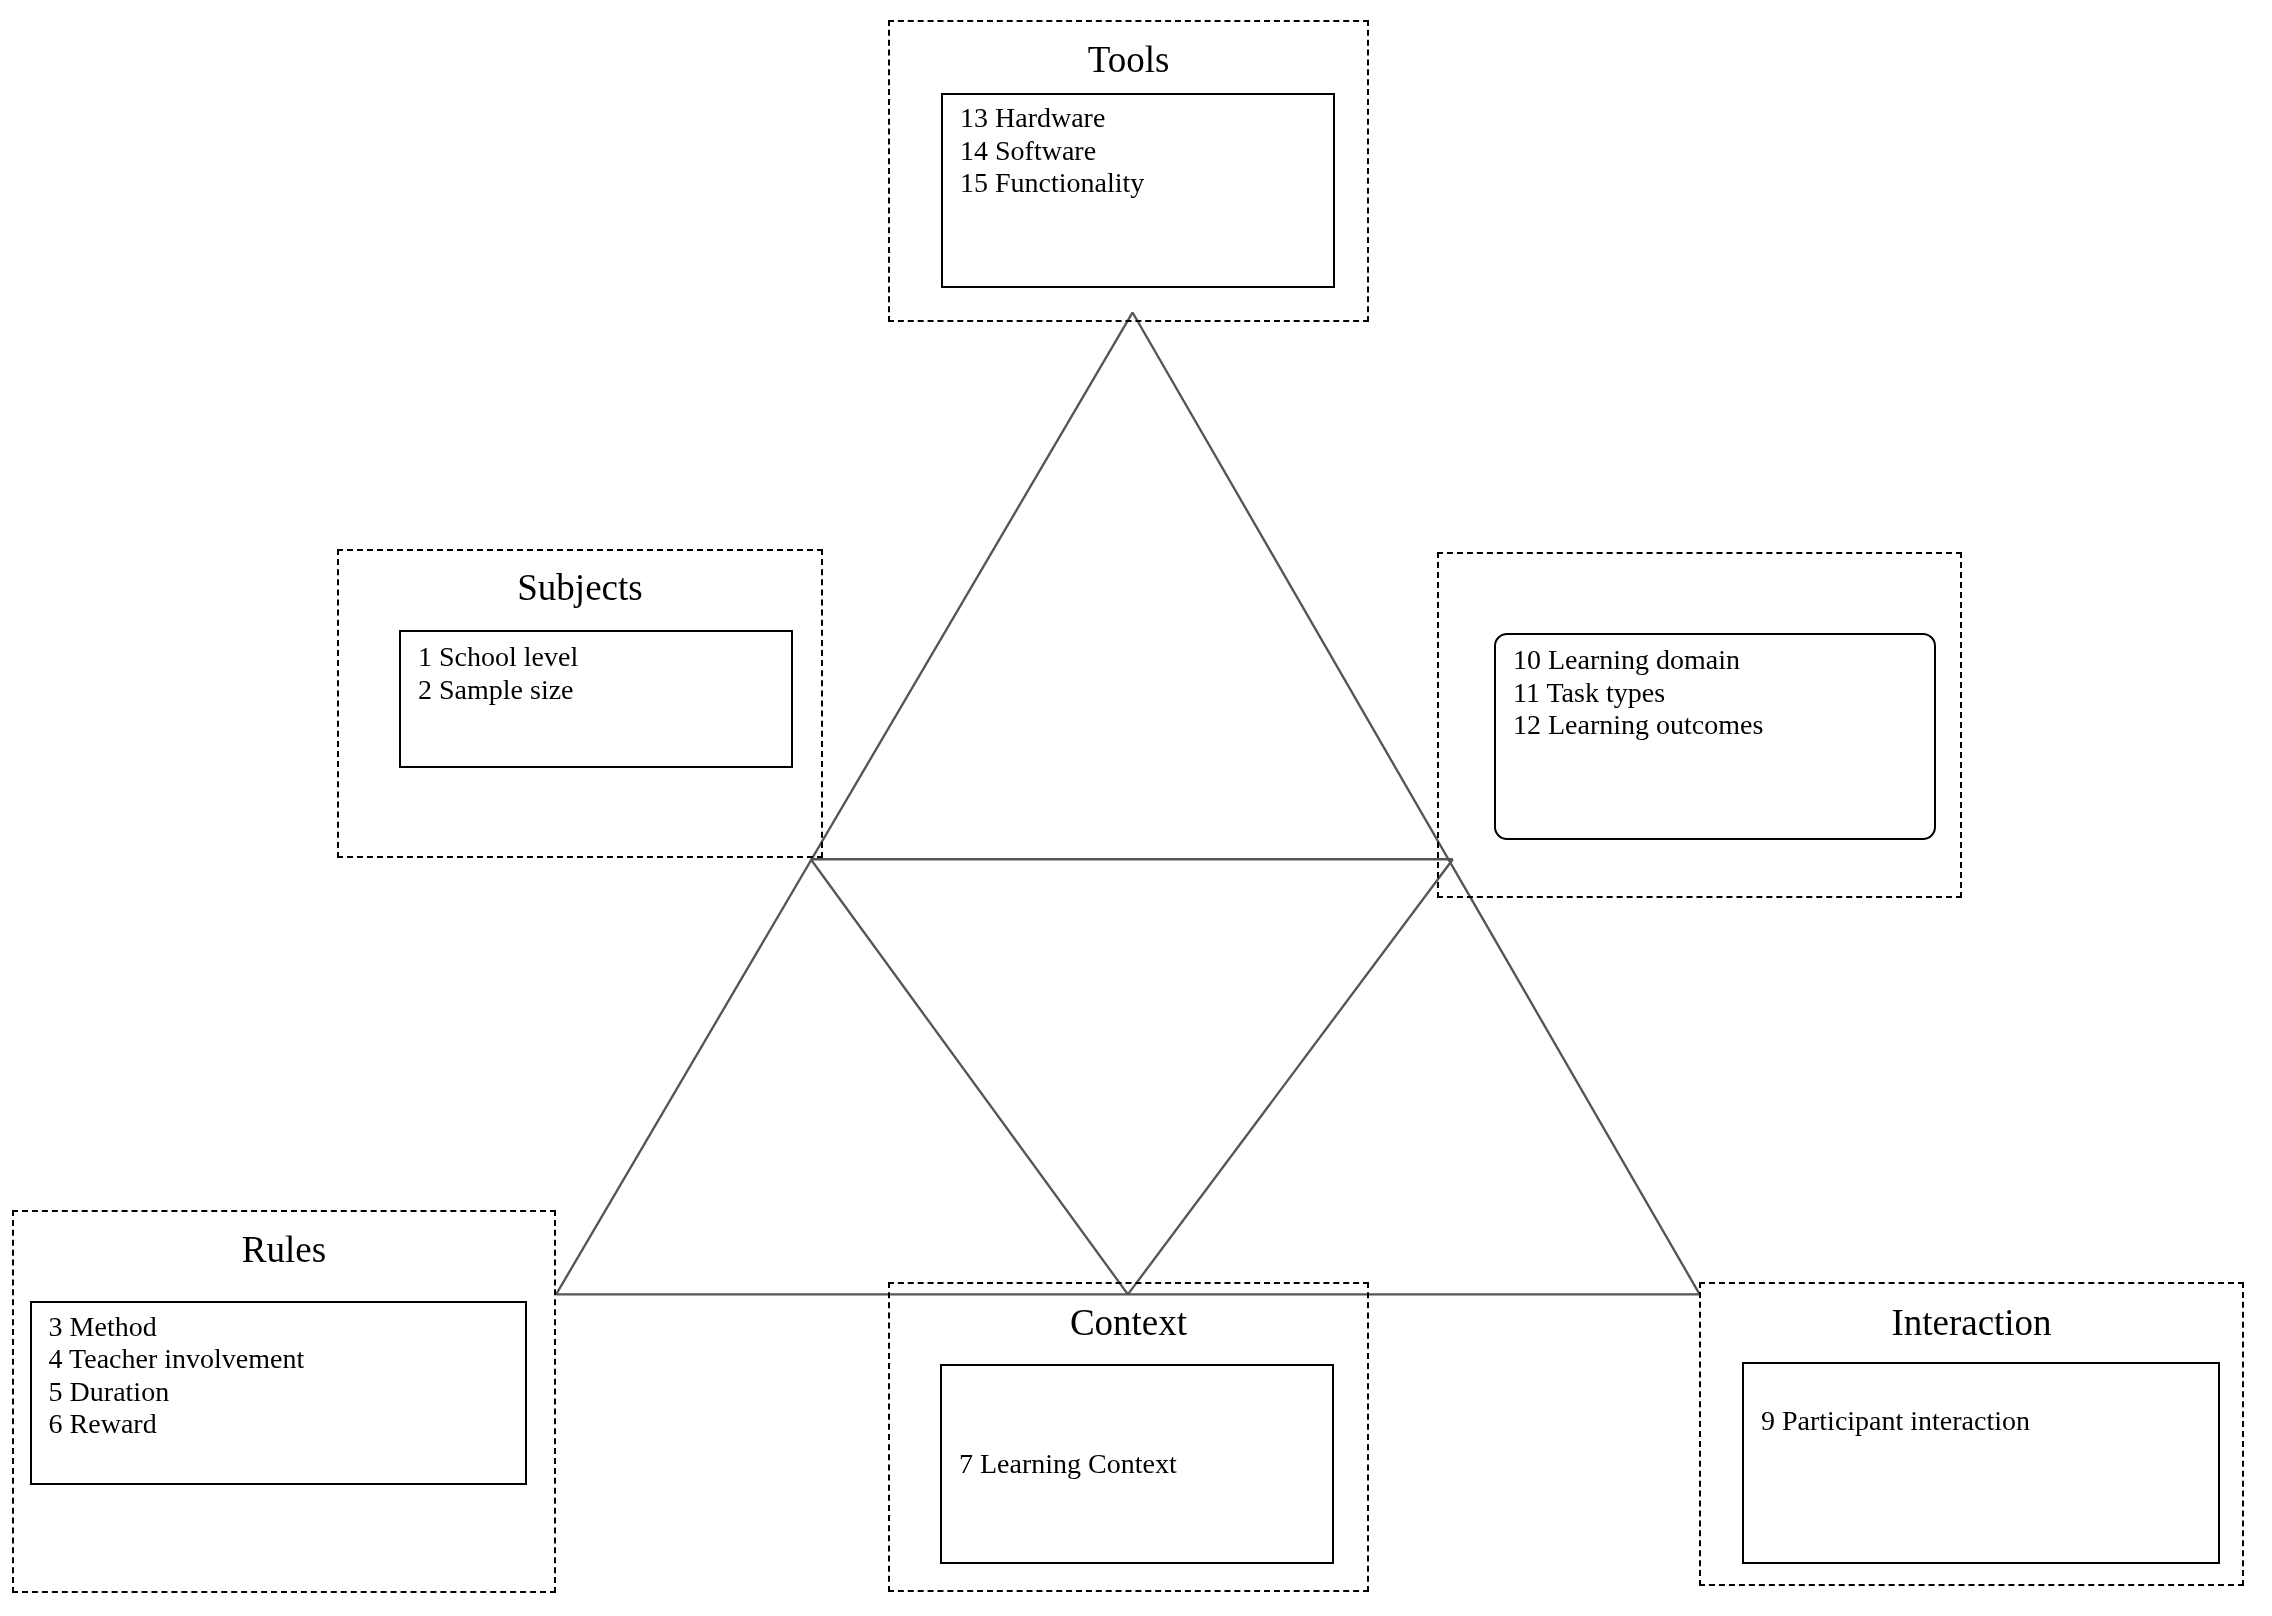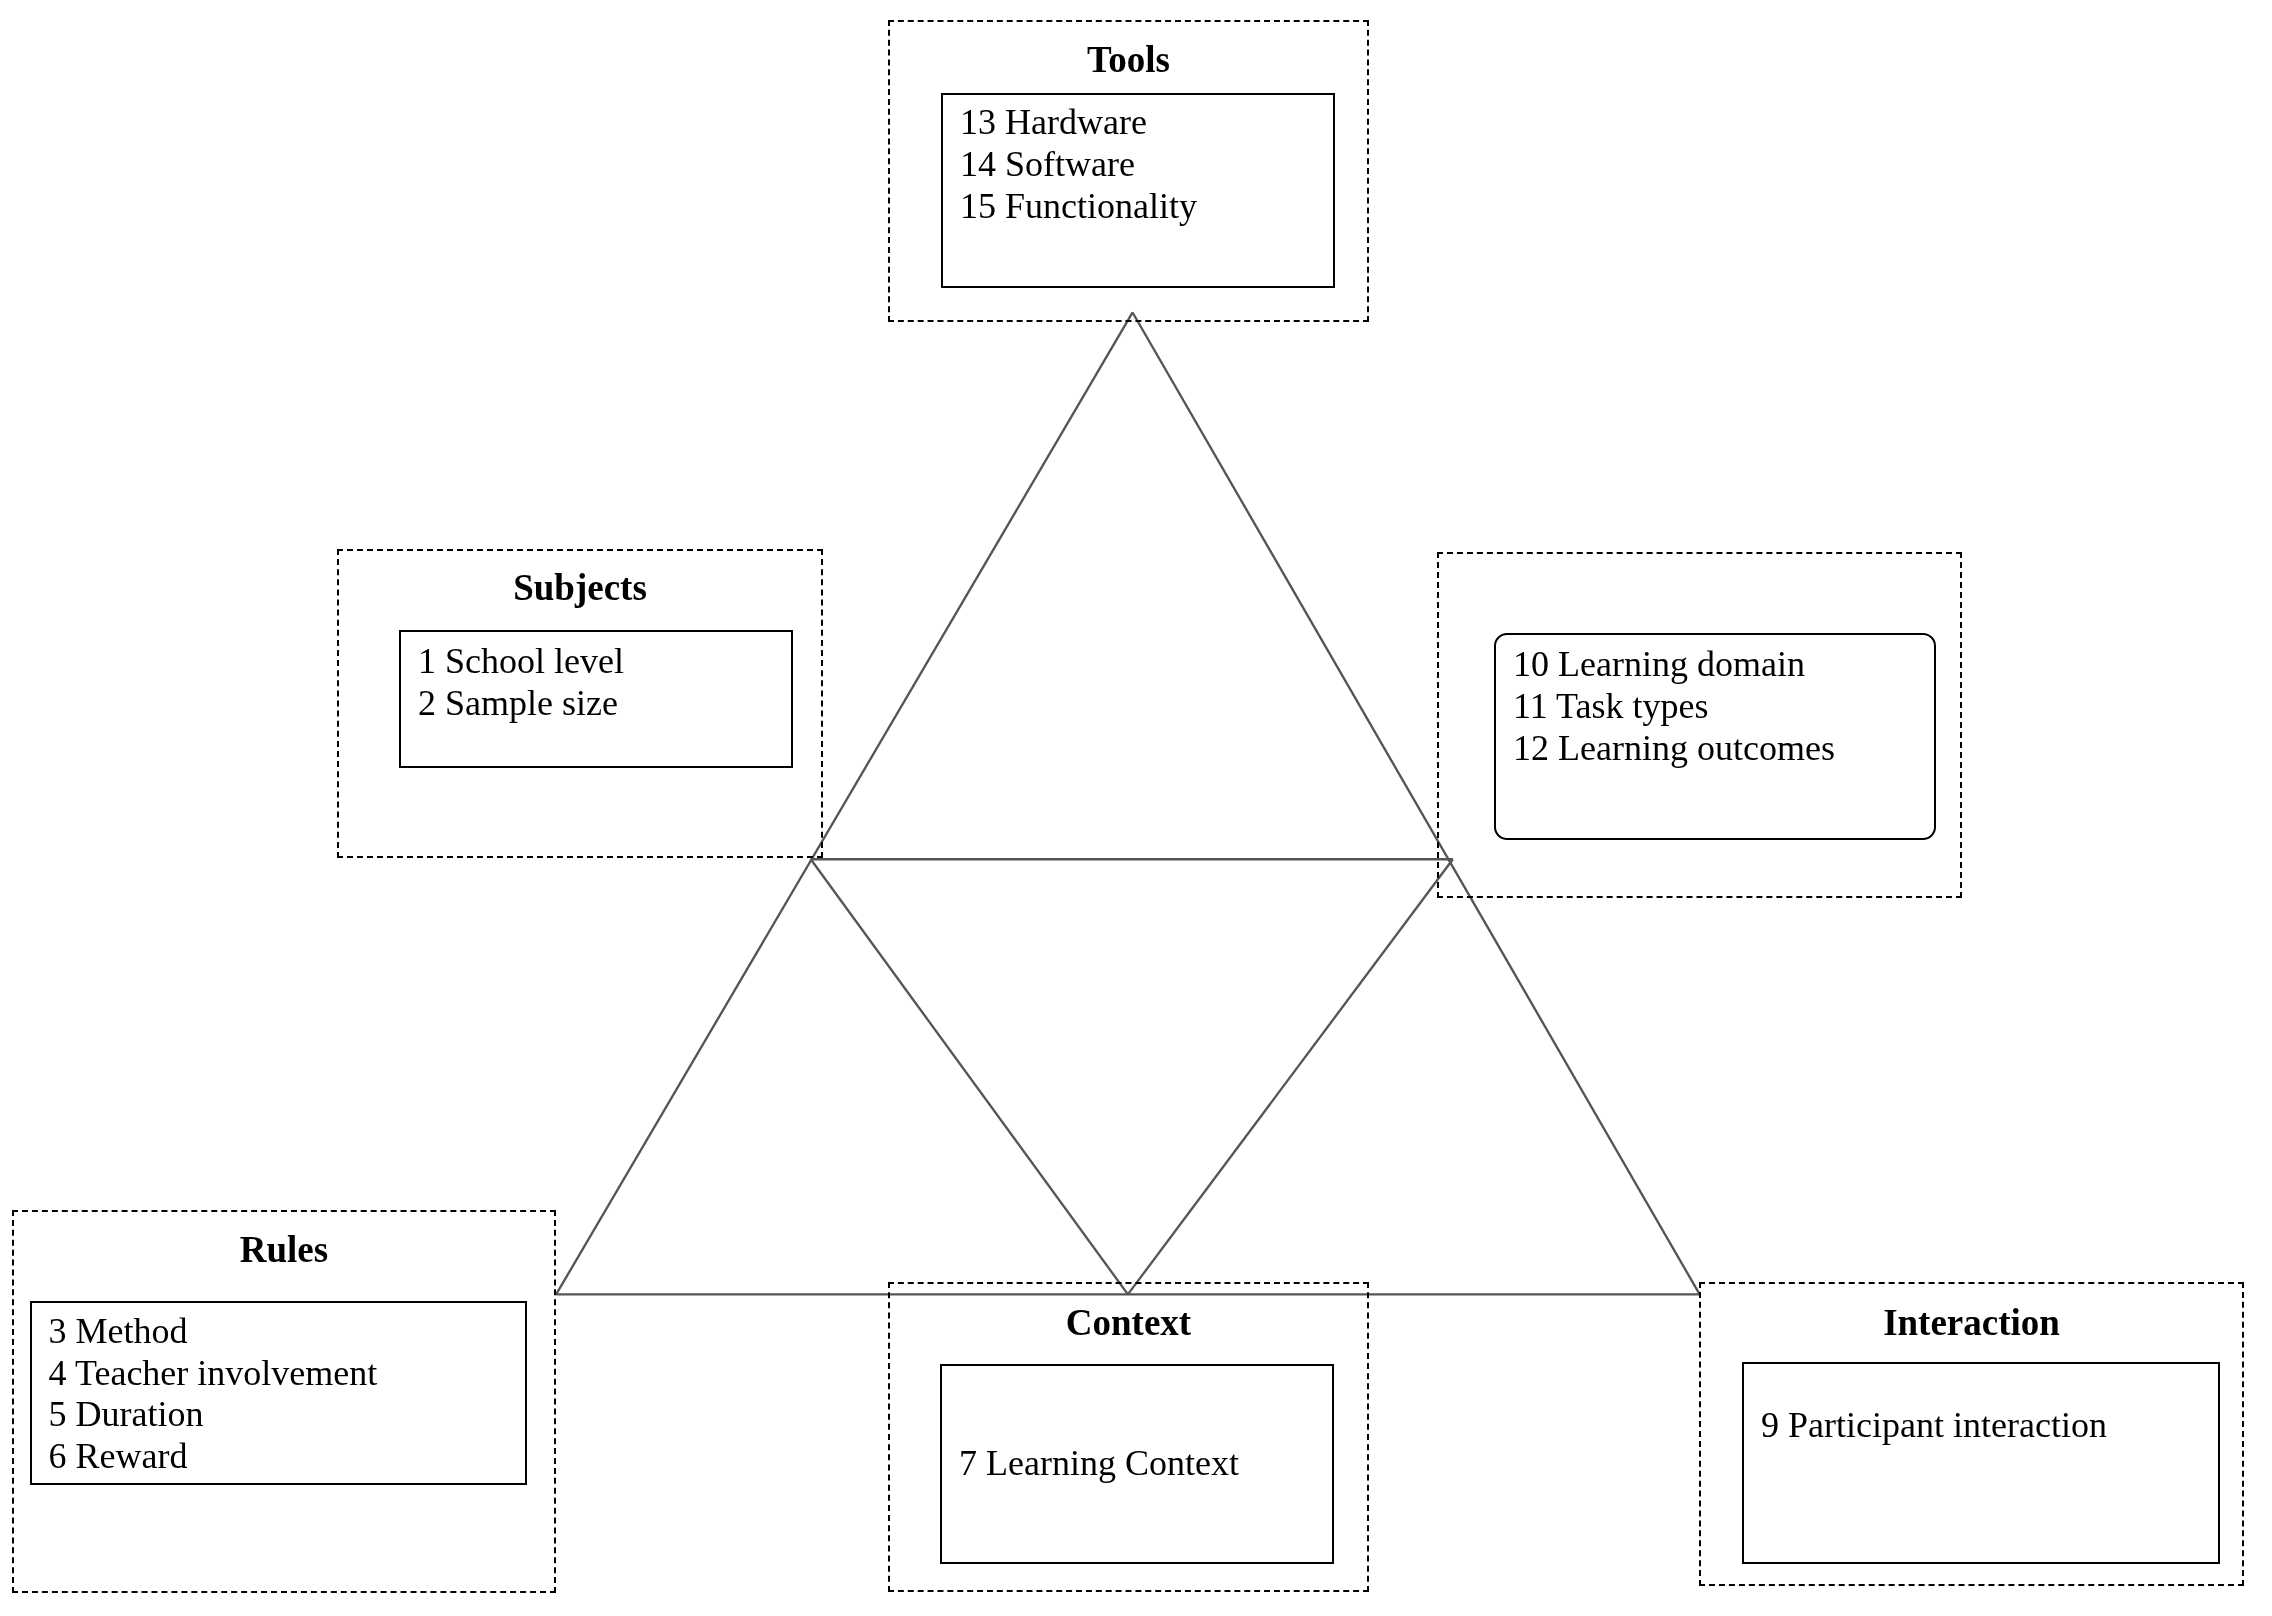--- a/index.html
+++ b/index.html
@@ -30,42 +30,42 @@
     position: absolute;
     border: 2.3px dashed #000000;
     box-sizing: border-box;
     background: transparent;
   }
   .node-title {
     position: absolute;
     left: 0;
     width: 100%;
     text-align: center;
-    font-weight: bold;
+    font-weight: normal;
     font-size: 37px;
     line-height: 1.0;
     letter-spacing: 0px;
   }
   .node-list {
     position: absolute;
     border: 2.3px solid #000000;
     box-sizing: border-box;
     background: transparent;
   }
   .node-list-inner {
     position: absolute;
     left: 17px;
     right: 7.8px;
   }
   .node-list-inner.vcenter {
     top: 50%;
     transform: translateY(-50%);
   }
   .item {
-    font-size: 36px;
+    font-size: 28px;
     line-height: 1.16;
     white-space: nowrap;
   }
 
   
   #node-tools { left: 888px; top: 19.5px; width: 481px; height: 302px; }
   #node-tools .node-title { top: 19.5px; }
   #node-tools .node-list { left: 51px; top: 71px; width: 394px; height: 195px; }
   #node-tools .node-list-inner { top: 7.8px; }
 

